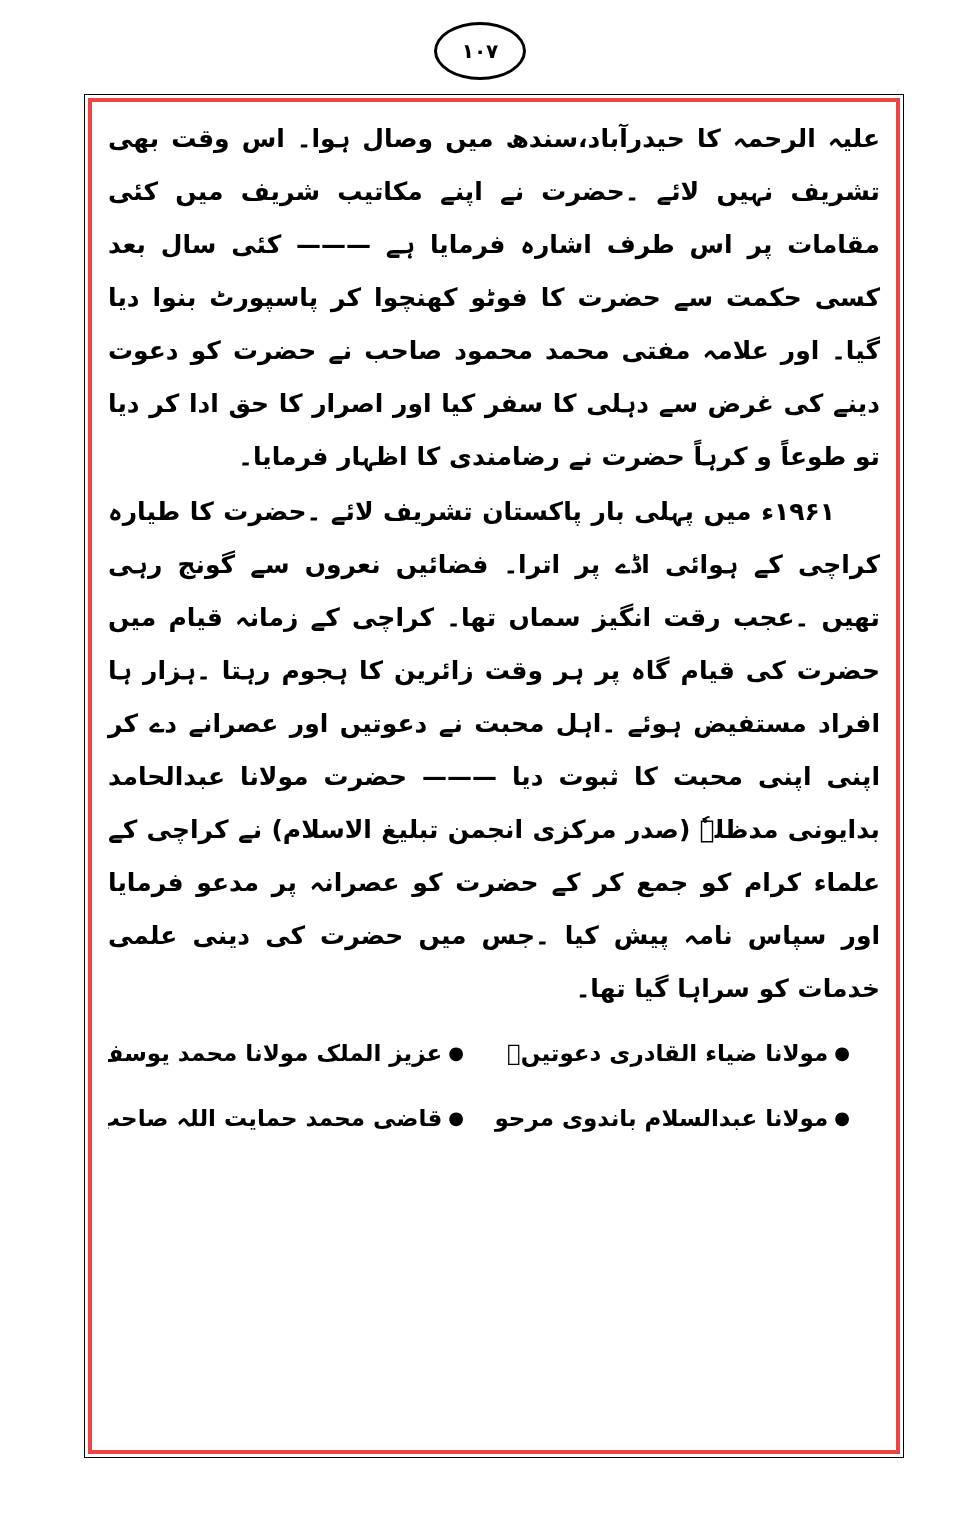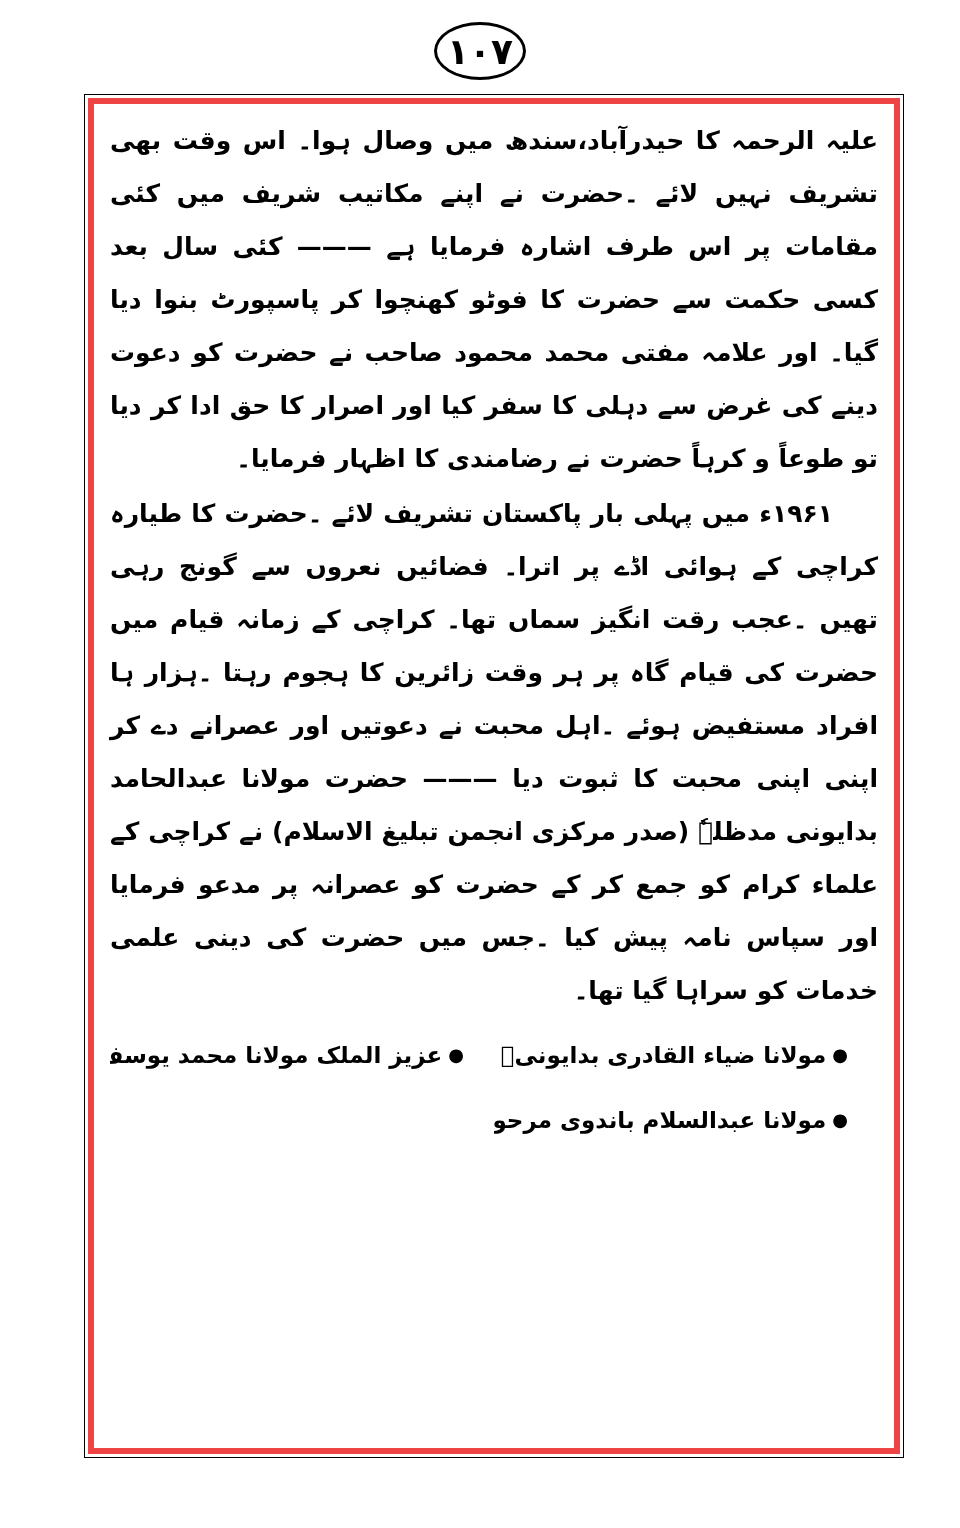--- a/index.html
+++ b/index.html
@@ -6,28 +6,28 @@
   body{
     width:960px;height:1528px;position:relative;
     background:#ffffff;color:#000;
     font-family:"DejaVu Sans",sans-serif;
     overflow:hidden;
   }
   .page-number-oval{
     position:absolute;top:22px;left:50%;transform:translateX(-50%);
     width:86px;height:52px;border:3px solid #000;border-radius:50%;
     display:flex;align-items:center;justify-content:center;
-    font-size:36px;font-weight:bold;background:#fff;z-index:2;
+    font-size:20px;font-weight:bold;background:#fff;z-index:2;
   }
   .frame{
     position:absolute;top:94px;left:84px;width:820px;height:1364px;
     box-sizing:border-box;border:1px solid #000;padding:3px;background:#fff;
   }
   .frame-inner{
-    box-sizing:border-box;border:6px solid #ef4444;width:100%;height:100%;
+    box-sizing:border-box;border:4px solid #ef4444;width:100%;height:100%;
     display:flex;flex-direction:column;justify-content:space-between;
     padding:10px 16px 0 16px;overflow:hidden;
   }
   .main-text{
     direction:rtl;text-align:justify;
     font-size:25px;font-weight:bold;line-height:2.12;
   }
   .para{margin:0 0 2px 0;}
   .indent-sm{text-indent:45px;}
   .indent-md{text-indent:65px;}
@@ -51,27 +51,30 @@
 
     <div class="main-text">
 
       <p class="para">علیہ الرحمہ کا حیدرآباد،سندھ میں وصال ہوا۔ اس وقت بھی تشریف نہیں لائے ۔حضرت نے اپنے مکاتیب شریف میں کئی مقامات پر اس طرف اشارہ فرمایا ہے ——— کئی سال بعد کسی حکمت سے حضرت کا فوٹو کھنچوا کر پاسپورٹ بنوا دیا گیا۔ اور علامہ مفتی محمد محمود صاحب نے حضرت کو دعوت دینے کی غرض سے دہلی کا سفر کیا اور اصرار کا حق ادا کر دیا تو طوعاً و کرہاً حضرت نے رضامندی کا اظہار فرمایا۔</p>
 
       <p class="para indent-sm">۱۹۶۱ء میں پہلی بار پاکستان تشریف لائے ۔حضرت کا طیارہ کراچی کے ہوائی اڈے پر اترا۔ فضائیں نعروں سے گونج رہی تھیں ۔عجب رقت انگیز سماں تھا۔ کراچی کے زمانہ قیام میں حضرت کی قیام گاہ پر ہر وقت زائرین کا ہجوم رہتا ۔ہزار ہا افراد مستفیض ہوئے ۔اہل محبت نے دعوتیں اور عصرانے دے کر اپنی اپنی محبت کا ثبوت دیا ——— حضرت مولانا عبدالحامد بدایونی مدظلہٗ (صدر مرکزی انجمن تبلیغ الاسلام) نے کراچی کے علماء کرام کو جمع کر کے حضرت کو عصرانہ پر مدعو فرمایا اور سپاس نامہ پیش کیا ۔جس میں حضرت کی دینی علمی خدمات کو سراہا گیا تھا۔</p>
 
 
       <div class="bullets">
         <div class="bullet">
-          <span class="dot">●</span><span>مولانا ضیاء القادری بدایونیؒ</span>
+          <span class="dot">●</span><span>مولانا ضیاء القادری دعوتیںؒ</span>
         </div>
         <div class="bullet">
           <span class="dot">●</span><span>عزیز الملک مولانا محمد یوسف سلیمانی جے پوری</span>
         </div>
         <div class="bullet">
           <span class="dot">●</span><span>مولانا عبدالسلام باندوی مرحوم   اور</span>
+        </div>
+        <div class="bullet">
+          <span class="dot">●</span><span>قاضی محمد حمایت اللہ صاحب</span>
         </div>
       </div>
 
 
     </div>
 
   </div>
 </div>
 
 </body></html>

